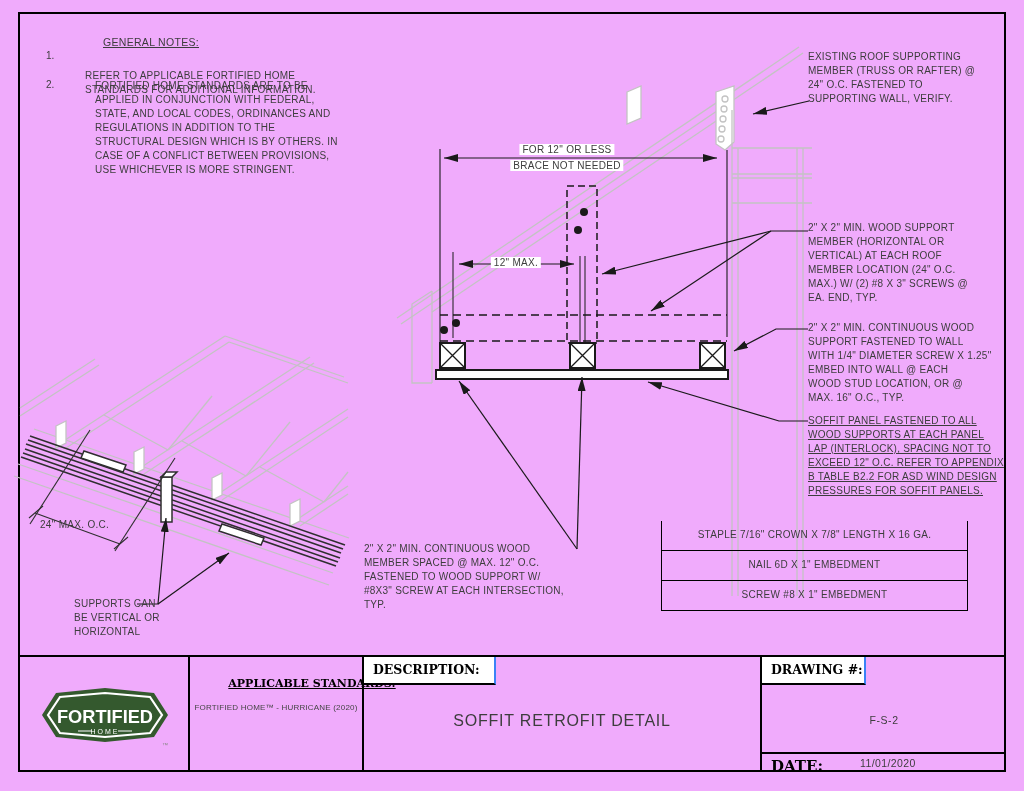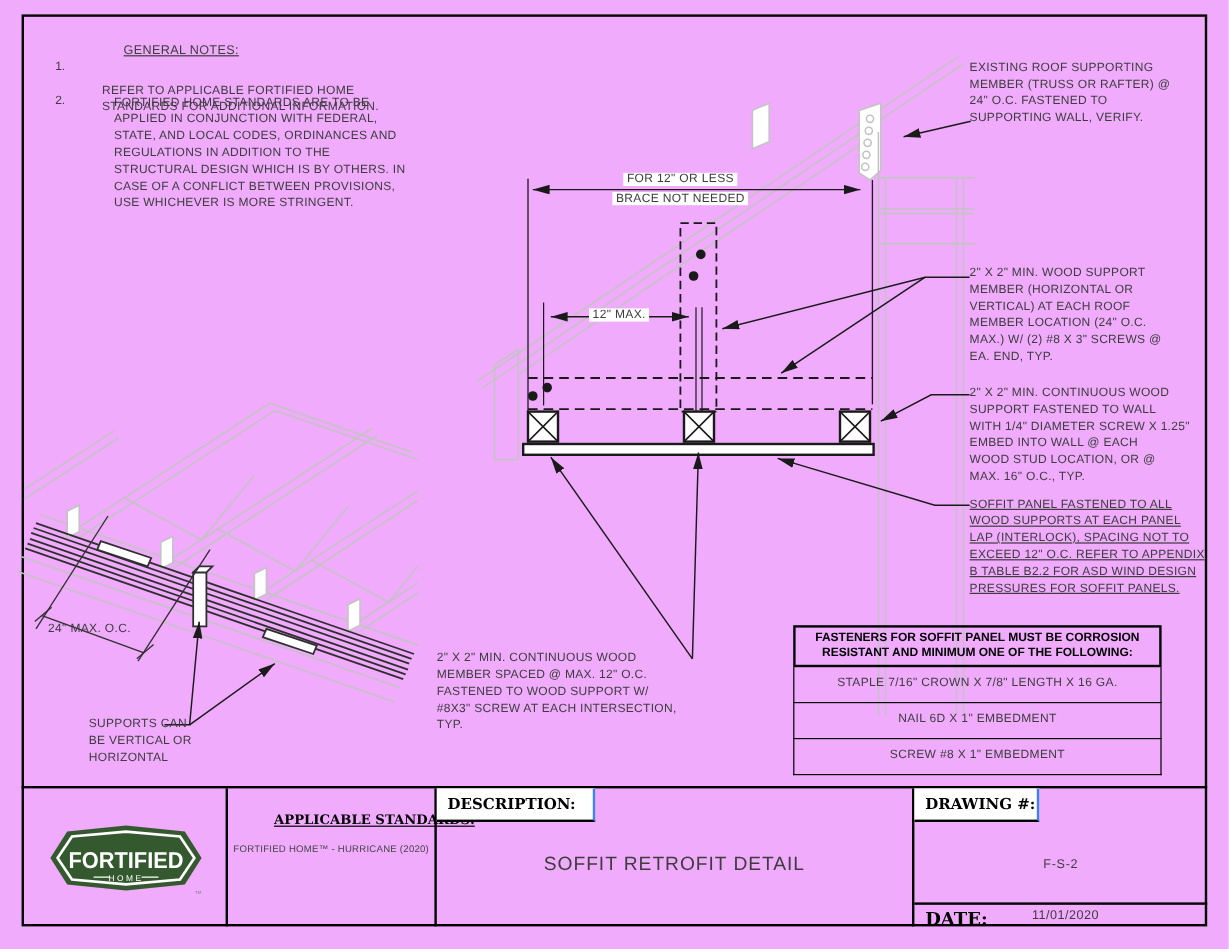--- a/index.html
+++ b/index.html
@@ -204,22 +204,20 @@
   <div class="txt" style="left:42px;top:597px;width:130px;margin-left:32px;">SUPPORTS CAN
 BE VERTICAL OR
 HORIZONTAL</div>
 
   <div class="dim-label" style="left:567px;top:144px;">FOR 12" OR LESS</div>
   <div class="dim-label" style="left:567px;top:160px;">BRACE NOT NEEDED</div>
   <div class="dim-label" style="left:516px;top:257px;">12" MAX.</div>
   <div class="plain-label" style="left:40px;top:519px;">24" MAX. O.C.</div>
 
   <div class="ftable">
-    <div class="ft-header">FASTENERS FOR SOFFIT PANEL MUST BE CORROSION
-RESISTANT AND MINIMUM ONE OF THE FOLLOWING:</div>
     <div class="ft-row">STAPLE 7/16" CROWN X 7/8" LENGTH X 16 GA.</div>
     <div class="ft-row">NAIL 6D X 1" EMBEDMENT</div>
     <div class="ft-row">SCREW #8 X 1" EMBEDMENT</div>
   </div>
 
   <div class="titleblock">
 
     <div class="tb-cell" style="left:0;width:170px;">
       <svg width="130" height="66" viewBox="0 0 130 66" style="position:absolute;left:22px;top:26px;">
         <polygon points="2,32 16,10 65,5 114,10 128,32 114,54 65,59 16,54" fill="#34592e"></polygon>

